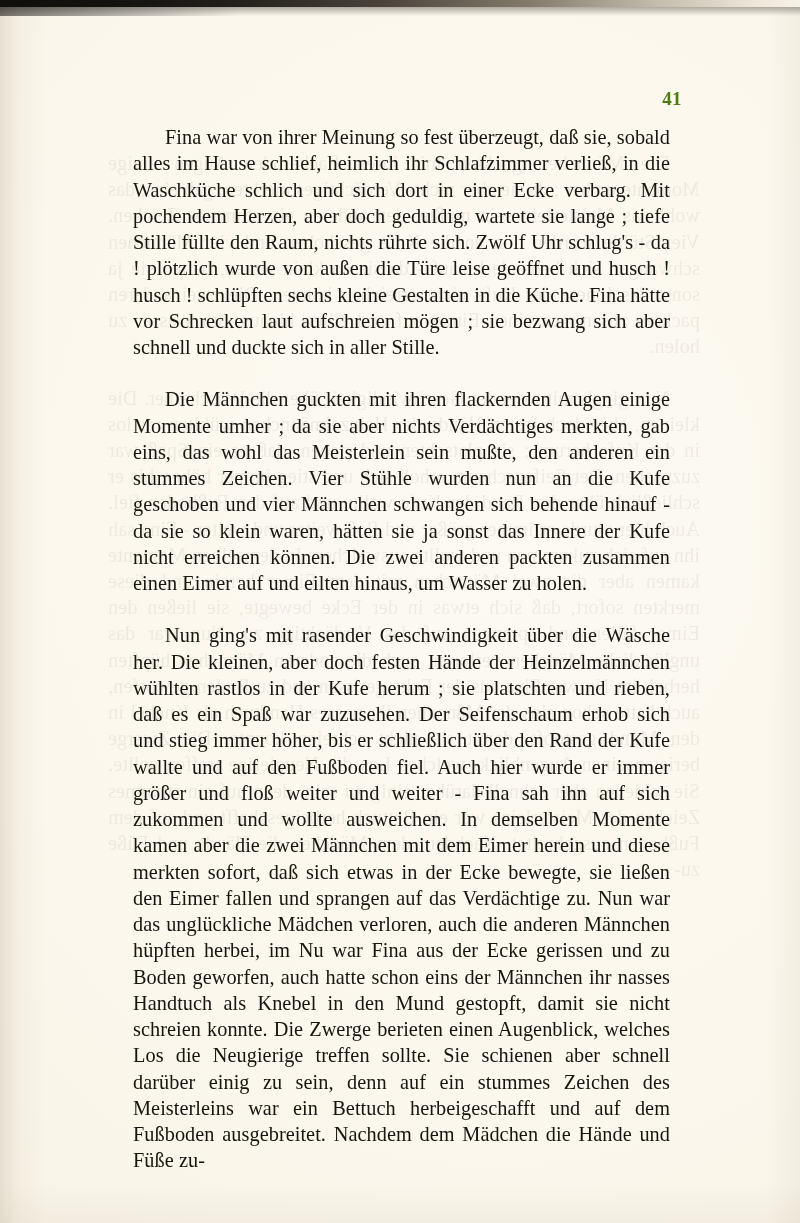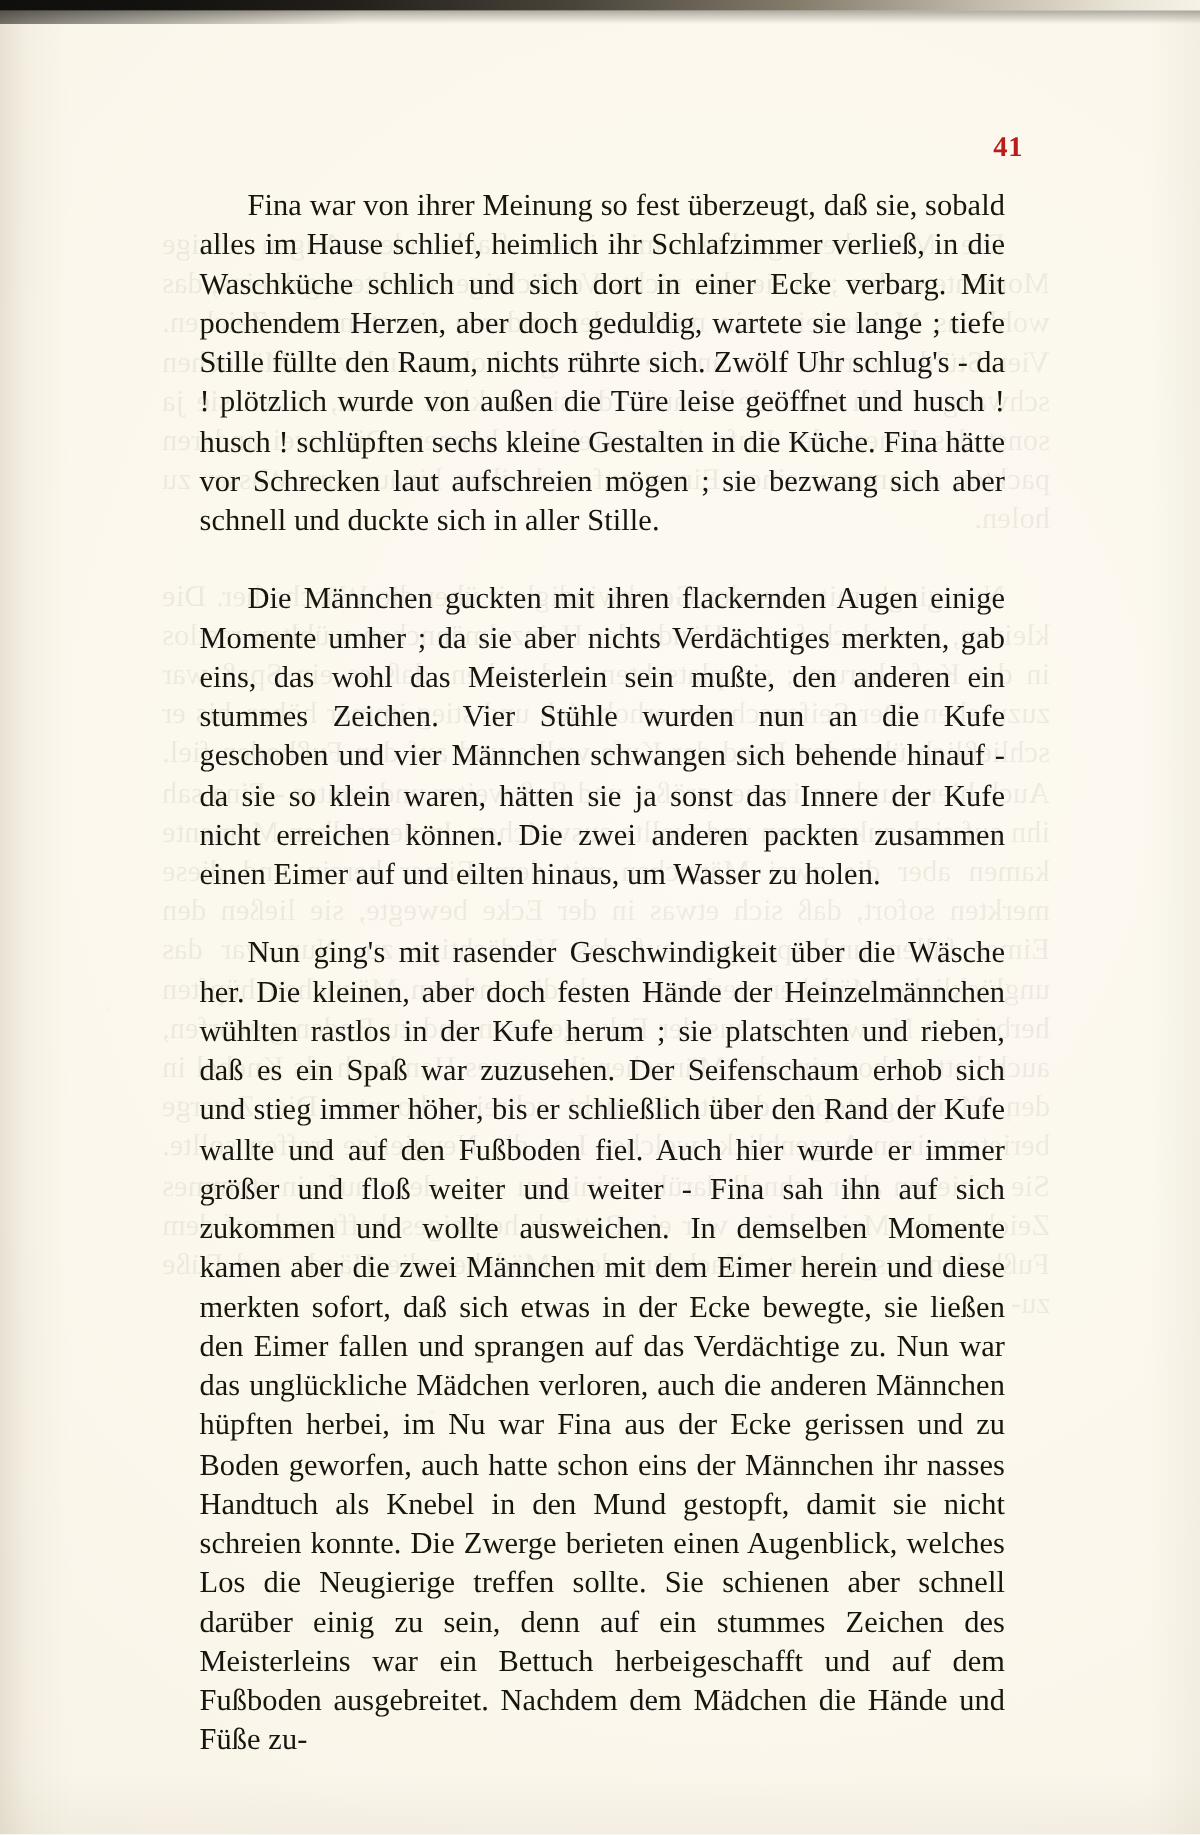--- a/index.html
+++ b/index.html
@@ -99,21 +99,21 @@
   }
   .showthrough p { margin: 0 0 25px 0; text-indent: 30px; }
 
   
   .folio {
     position: absolute;
     right: 118px;
     top: 88px;
     font-weight: bold;
     font-size: 19px;
-    color: #b91c1c;
+    color: #4d7c0f;
     letter-spacing: 0.4px;
   }
 
   .textblock {
     position: absolute;
     left: 121px;
     top: 112px;
     width: 561px;
     color: #17150f;
     font-size: 20.3px;

